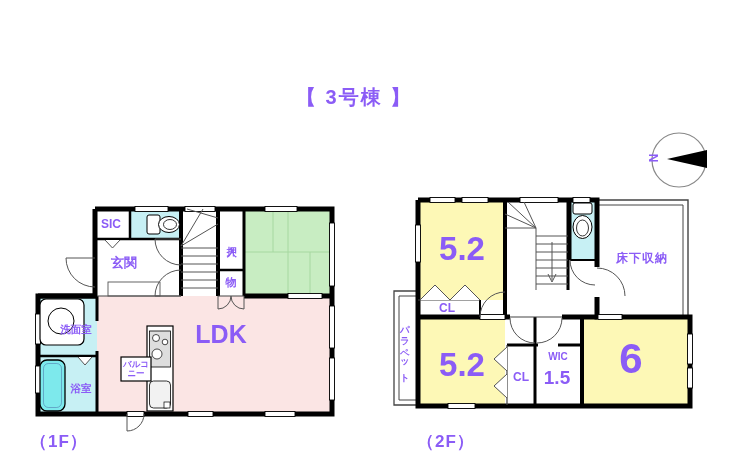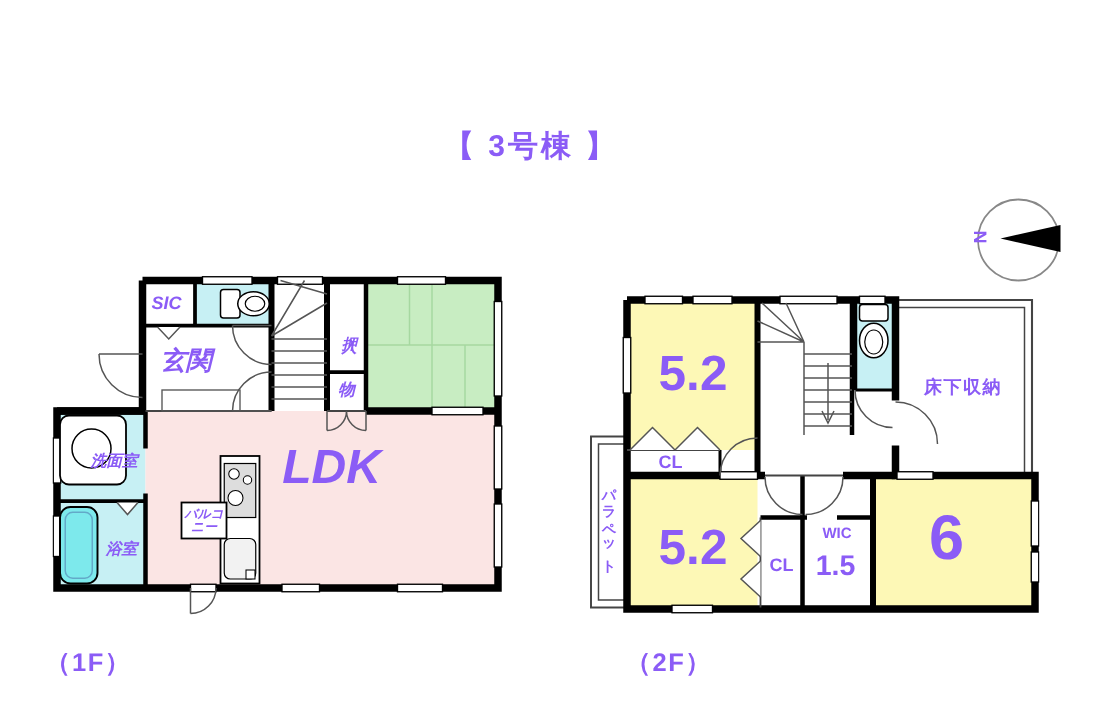--- a/index.html
+++ b/index.html
@@ -35,21 +35,21 @@
   <div id="page-title">【 3号棟 】</div>
 
   <div class="compass">
     <svg width="70" height="64">
       <circle cx="34" cy="32" r="27" fill="none" stroke="#888" stroke-width="1.2"></circle>
       <polygon points="22,31 62,22 62,40" fill="#000"></polygon>
     </svg>
     <span class="n">N</span>
   </div>
 
-  <div class="plan" style="left:35px;top:184px;width:302px;height:232px;font-style:italic;">
+  <div class="plan" style="left:35px;top:206px;width:302px;height:232px;">
     <svg width="302" height="232">
 
       <g>
         <rect class="f-cyan" x="95" y="3" width="51" height="30"></rect>
         <rect class="f-green" x="209" y="3" width="88" height="87"></rect>
         <rect class="f-cyan" x="3" y="90" width="59" height="60"></rect>
         <rect class="f-cyan" x="3" y="150" width="59" height="58"></rect>
         <rect class="f-pink" x="62" y="90" width="235" height="118"></rect>
       </g>
 
@@ -110,24 +110,24 @@
         <rect x="73" y="76" width="52" height="14" fill="none" stroke="#555" stroke-width="0.9"></rect>
       </g>
 
       <g stroke="#555" stroke-width="1" fill="none">
         <path d="M146,42 H183 M146,50 H183 M146,58 H183 M146,66 H183 M146,74 H183 M146,82 H183"></path>
         <path d="M146,40 L183,18 M146,40 L168,3 M152,3 L183,12"></path>
       </g>
     </svg>
 
     <div class="lbl" style="left:76px;top:18px;font-size:12px;">SIC</div>
-    <div class="lbl" style="left:89px;top:57px;font-size:17px;">玄関</div>
+    <div class="lbl" style="left:89px;top:57px;font-size:13px;">玄関</div>
     <div class="lbl vert" style="left:196px;top:33px;font-size:10px;">押入</div>
     <div class="lbl" style="left:196px;top:77px;font-size:11px;">物</div>
-    <div class="lbl" style="left:186px;top:128px;font-size:32px;">LDK</div>
+    <div class="lbl" style="left:186px;top:128px;font-size:25px;">LDK</div>
     <div class="lbl" style="left:41px;top:124px;font-size:10.5px;">洗面室</div>
     <div class="lbl" style="left:46px;top:183px;font-size:10.5px;">浴室</div>
     <div class="lbl wrap2" style="left:101px;top:163px;font-size:8.5px;">バルコニー</div>
   </div>
 
   <div class="plan" style="left:388px;top:196px;width:305px;height:218px;">
     <svg width="305" height="218">
 
       <g>
         <rect class="f-yellow" x="30" y="4" width="87" height="100"></rect>

